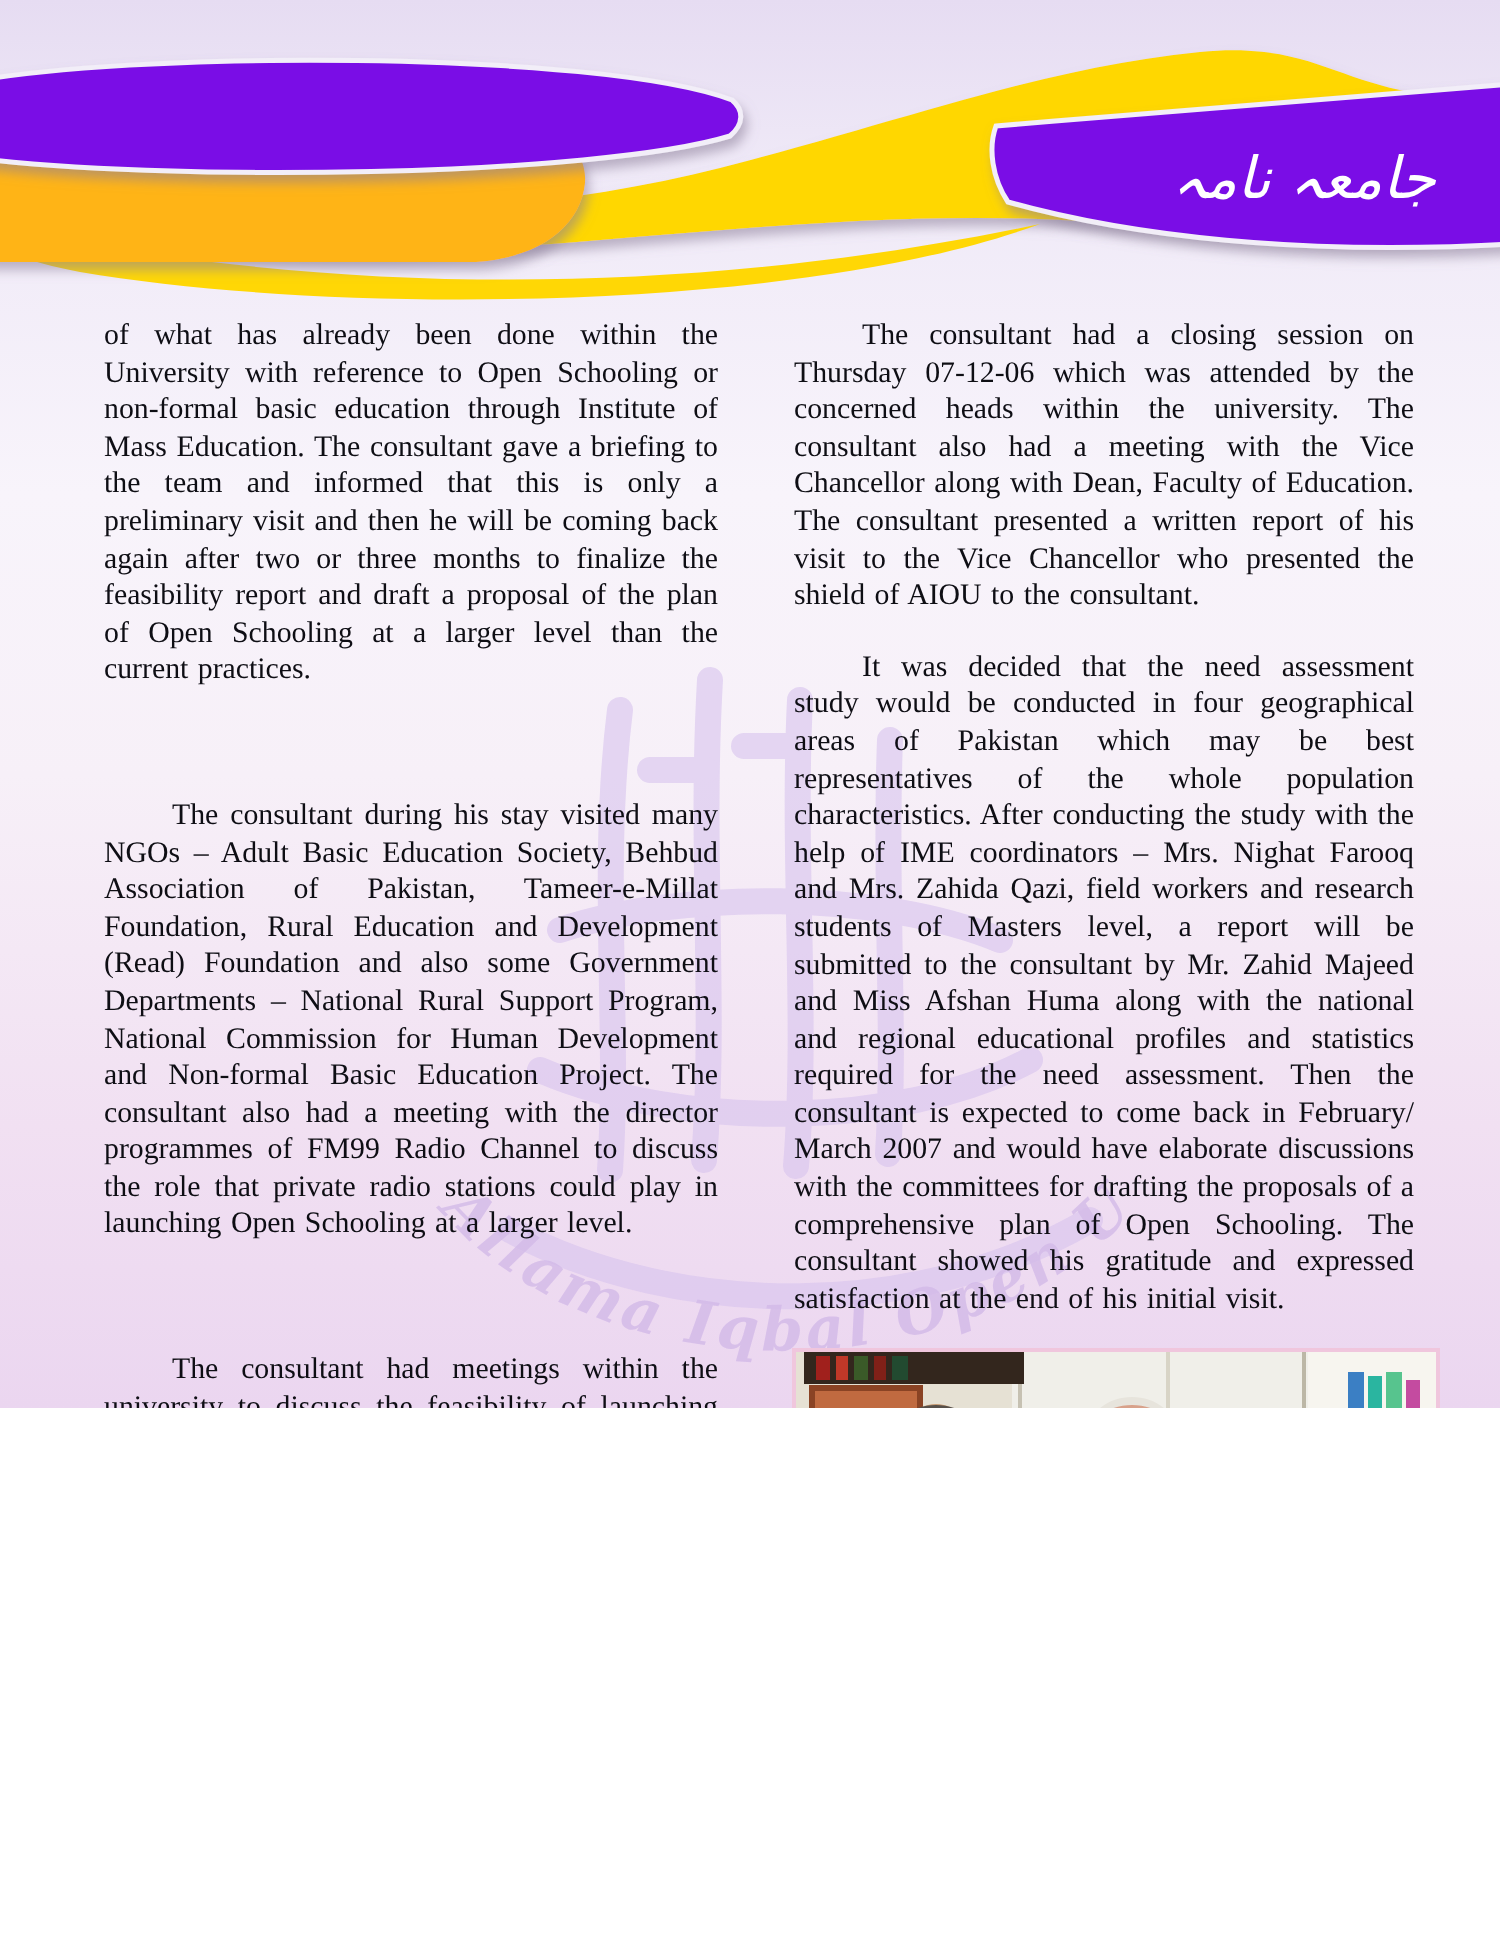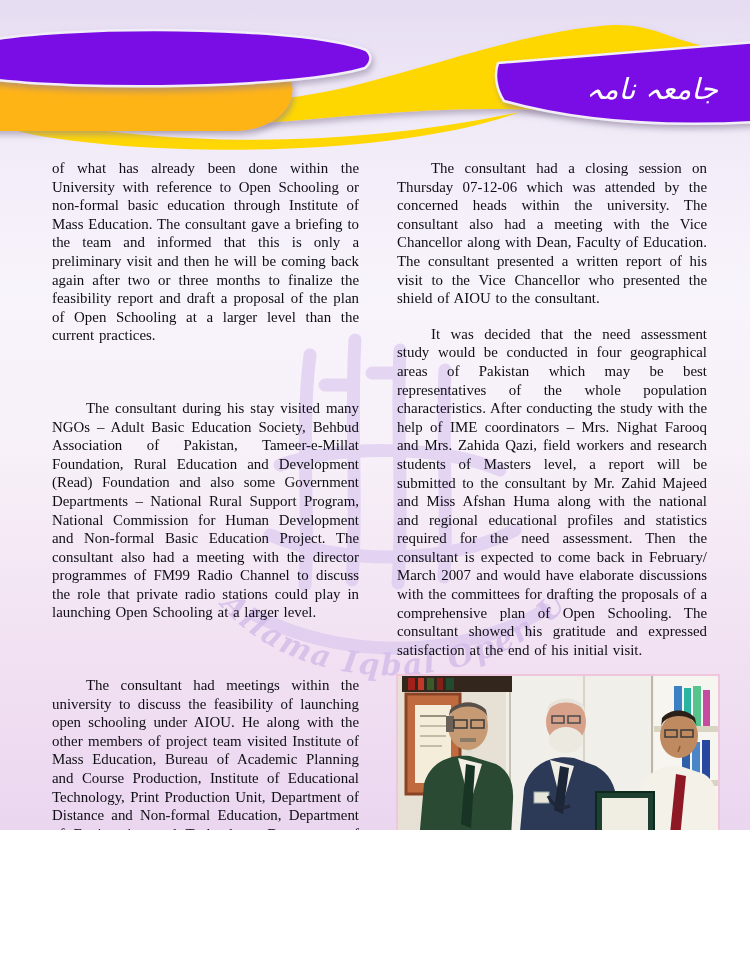--- a/index.html
+++ b/index.html
@@ -1,17 +1,17 @@
 <!DOCTYPE html>
 <html><head>
 <meta charset="utf-8">
 <style>
   html,body{margin:0;padding:0;}
   .page{
-    position:relative;width:750px;height:830px;overflow:hidden;
+    position:relative;width:750px;height:704px;overflow:hidden;
     background:linear-gradient(180deg,#e6dcf2 0%,#efe9f7 12%,#f8f4fb 35%,#f7f0f8 55%,#f1e0f2 80%,#ebd6f0 100%);
     font-family:"Liberation Serif", serif;color:#0e0e14;
   }
   .masthead{position:absolute;left:0;top:0;width:750px;height:160px;z-index:3;}
   .watermark{position:absolute;left:160px;top:315px;width:460px;height:400px;z-index:1;opacity:.8;}
   .content{position:absolute;inset:0;z-index:2;}
   .col{position:absolute;top:159px;}
   .col-left{left:52px;width:307px;}
   .col-right{left:397px;width:310px;}
   .col p{

